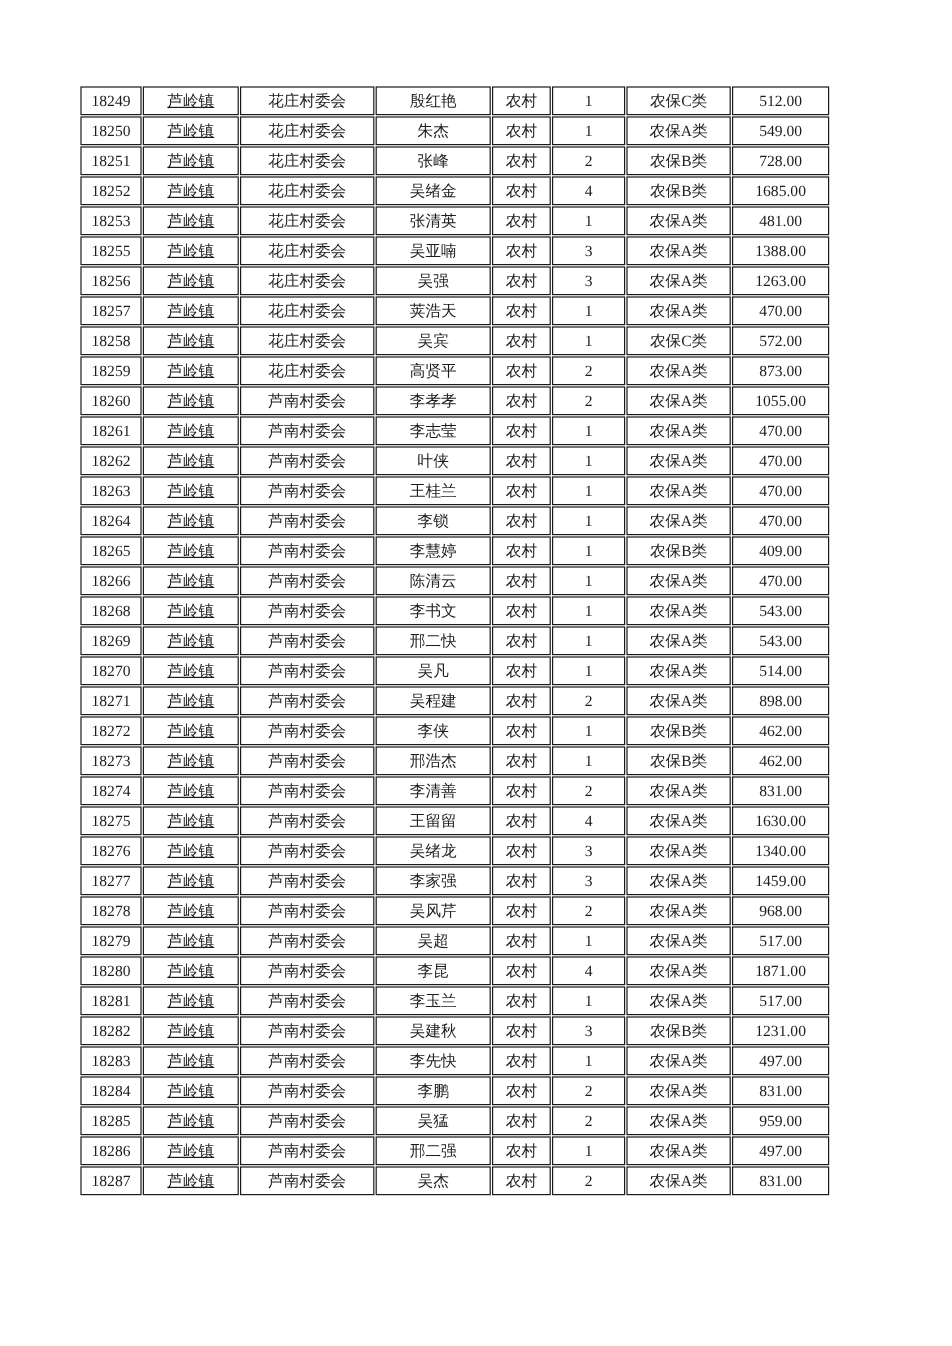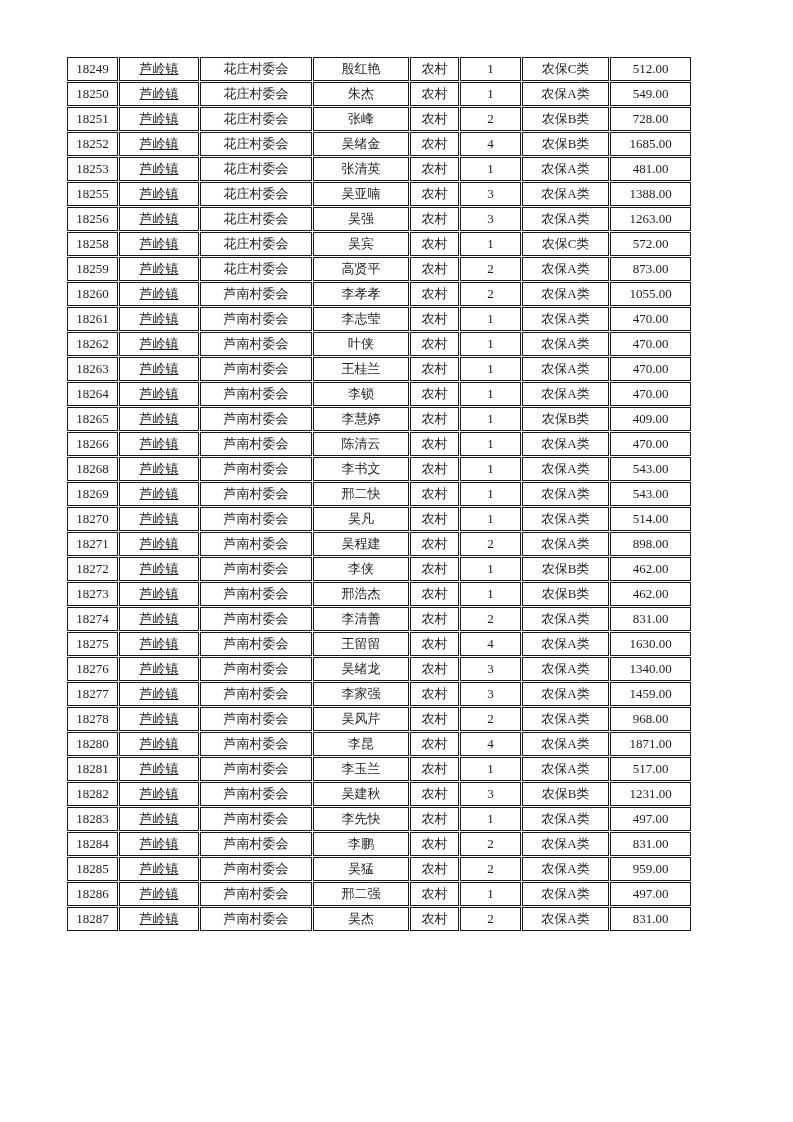--- a/index.html
+++ b/index.html
@@ -10,21 +10,21 @@
   body {
     width: 793px;
     height: 1122px;
     position: relative;
     font-family: "Liberation Serif", "DejaVu Serif", serif;
     color: #1c1c1c;
   }
   .sheet-table {
     position: absolute;
     left: 66px;
-    top: 56px;
+    top: 71px;
     border-collapse: separate;
     border-spacing: 1px;
     table-layout: fixed;
   }
   .sheet-table td {
     border: 1px solid #1a1a1a;
     height: 22px;
     padding: 0;
     text-align: center;
     vertical-align: middle;
@@ -112,20 +112,30 @@
         <td class="col-id">18256</td>
         <td class="col-town">芦岭镇</td>
         <td class="col-village">花庄村委会</td>
         <td class="col-name">吴强</td>
         <td class="col-type">农村</td>
         <td class="col-count">3</td>
         <td class="col-category">农保A类</td>
         <td class="col-amount">1263.00</td>
       </tr>
       <tr>
+        <td class="col-id">18257</td>
+        <td class="col-town">芦岭镇</td>
+        <td class="col-village">花庄村委会</td>
+        <td class="col-name">荚浩天</td>
+        <td class="col-type">农村</td>
+        <td class="col-count">1</td>
+        <td class="col-category">农保A类</td>
+        <td class="col-amount">470.00</td>
+      </tr>
+      <tr>
         <td class="col-id">18258</td>
         <td class="col-town">芦岭镇</td>
         <td class="col-village">花庄村委会</td>
         <td class="col-name">吴宾</td>
         <td class="col-type">农村</td>
         <td class="col-count">1</td>
         <td class="col-category">农保C类</td>
         <td class="col-amount">572.00</td>
       </tr>
       <tr>
@@ -310,20 +320,30 @@
       </tr>
       <tr>
         <td class="col-id">18278</td>
         <td class="col-town">芦岭镇</td>
         <td class="col-village">芦南村委会</td>
         <td class="col-name">吴风芹</td>
         <td class="col-type">农村</td>
         <td class="col-count">2</td>
         <td class="col-category">农保A类</td>
         <td class="col-amount">968.00</td>
+      </tr>
+      <tr>
+        <td class="col-id">18279</td>
+        <td class="col-town">芦岭镇</td>
+        <td class="col-village">芦南村委会</td>
+        <td class="col-name">吴超</td>
+        <td class="col-type">农村</td>
+        <td class="col-count">1</td>
+        <td class="col-category">农保A类</td>
+        <td class="col-amount">517.00</td>
       </tr>
       <tr>
         <td class="col-id">18280</td>
         <td class="col-town">芦岭镇</td>
         <td class="col-village">芦南村委会</td>
         <td class="col-name">李昆</td>
         <td class="col-type">农村</td>
         <td class="col-count">4</td>
         <td class="col-category">农保A类</td>
         <td class="col-amount">1871.00</td>

